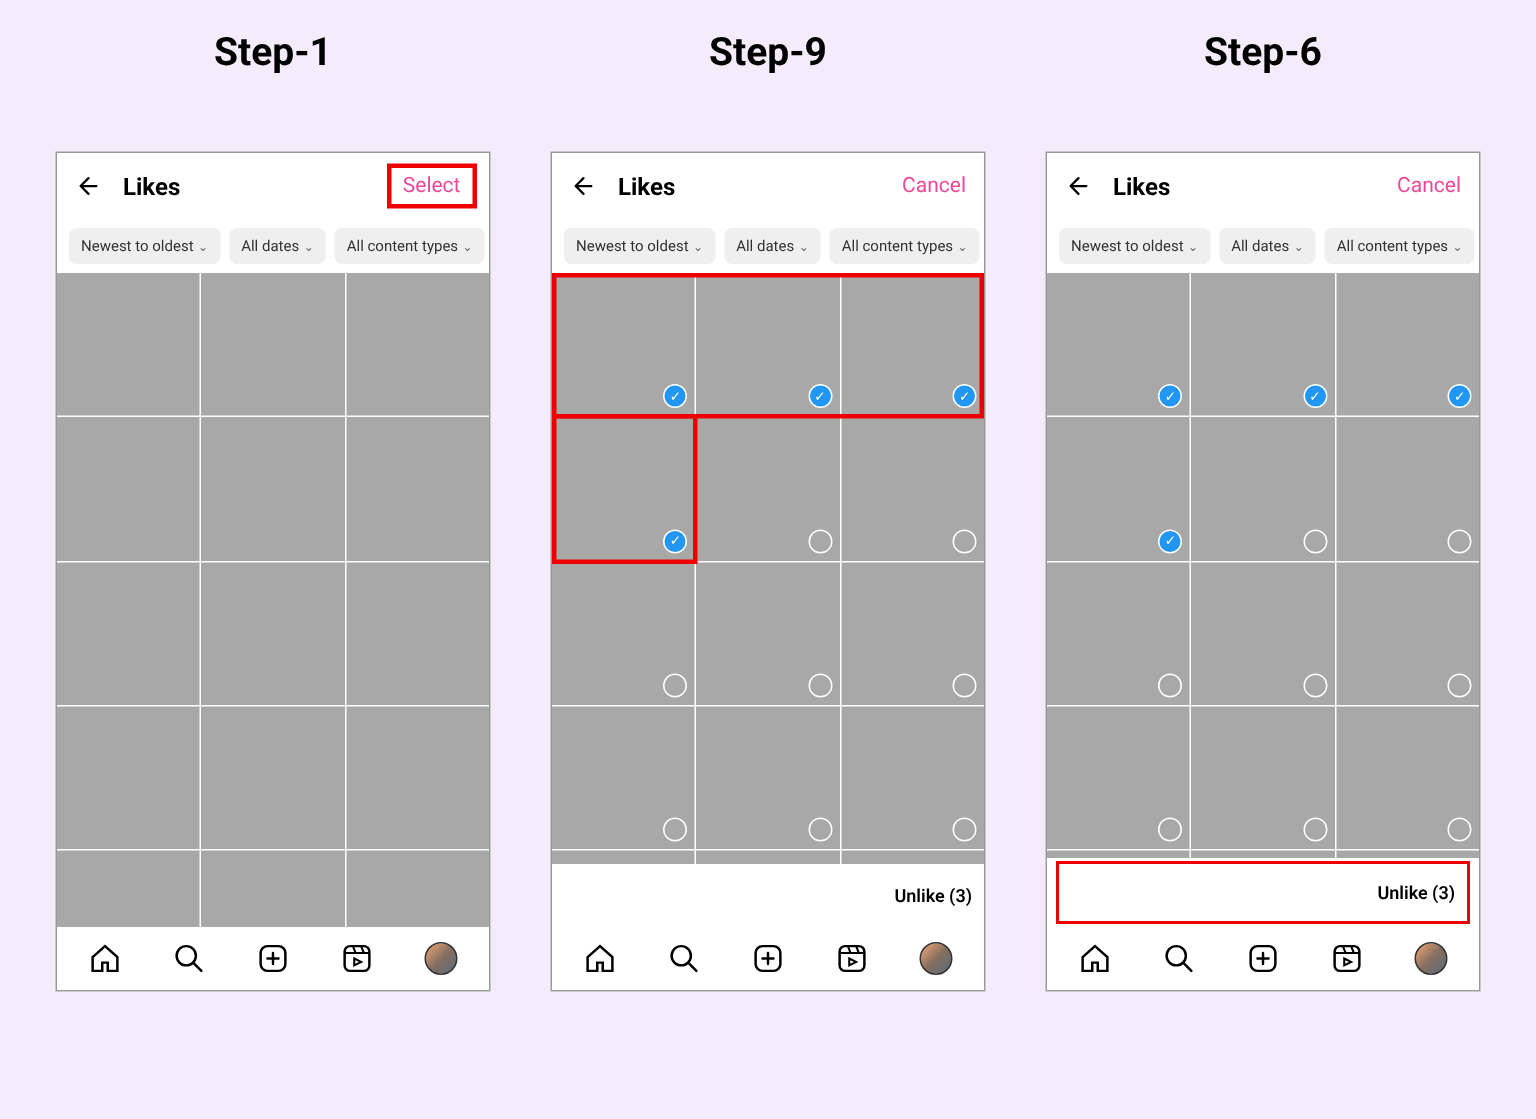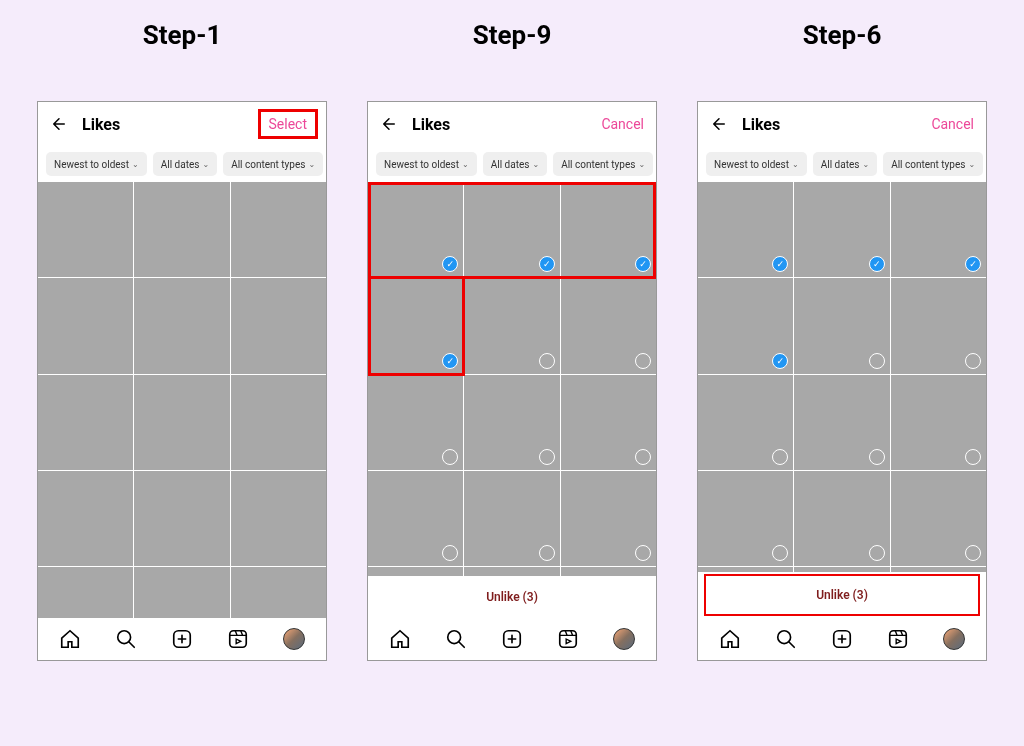--- a/index.html
+++ b/index.html
@@ -127,22 +127,22 @@
       border: 1.5px solid #fff;
     }
     .red-overlay {
       position: absolute;
       border: 3px solid #e00;
       pointer-events: none;
       z-index: 5;
     }
     .unlike-bar {
       padding: 14px 8px;
-      text-align: center;
-      color: #7f1d1d;
+      text-align: right;
+      color: #000000;
       font-size: 12px;
       font-weight: 600;
     }
     .unlike-bar.highlighted {
       border: 2px solid #e00;
       margin: 2px 6px;
       padding: 12px 8px;
     }
     .bottom-nav {
       display: flex;

